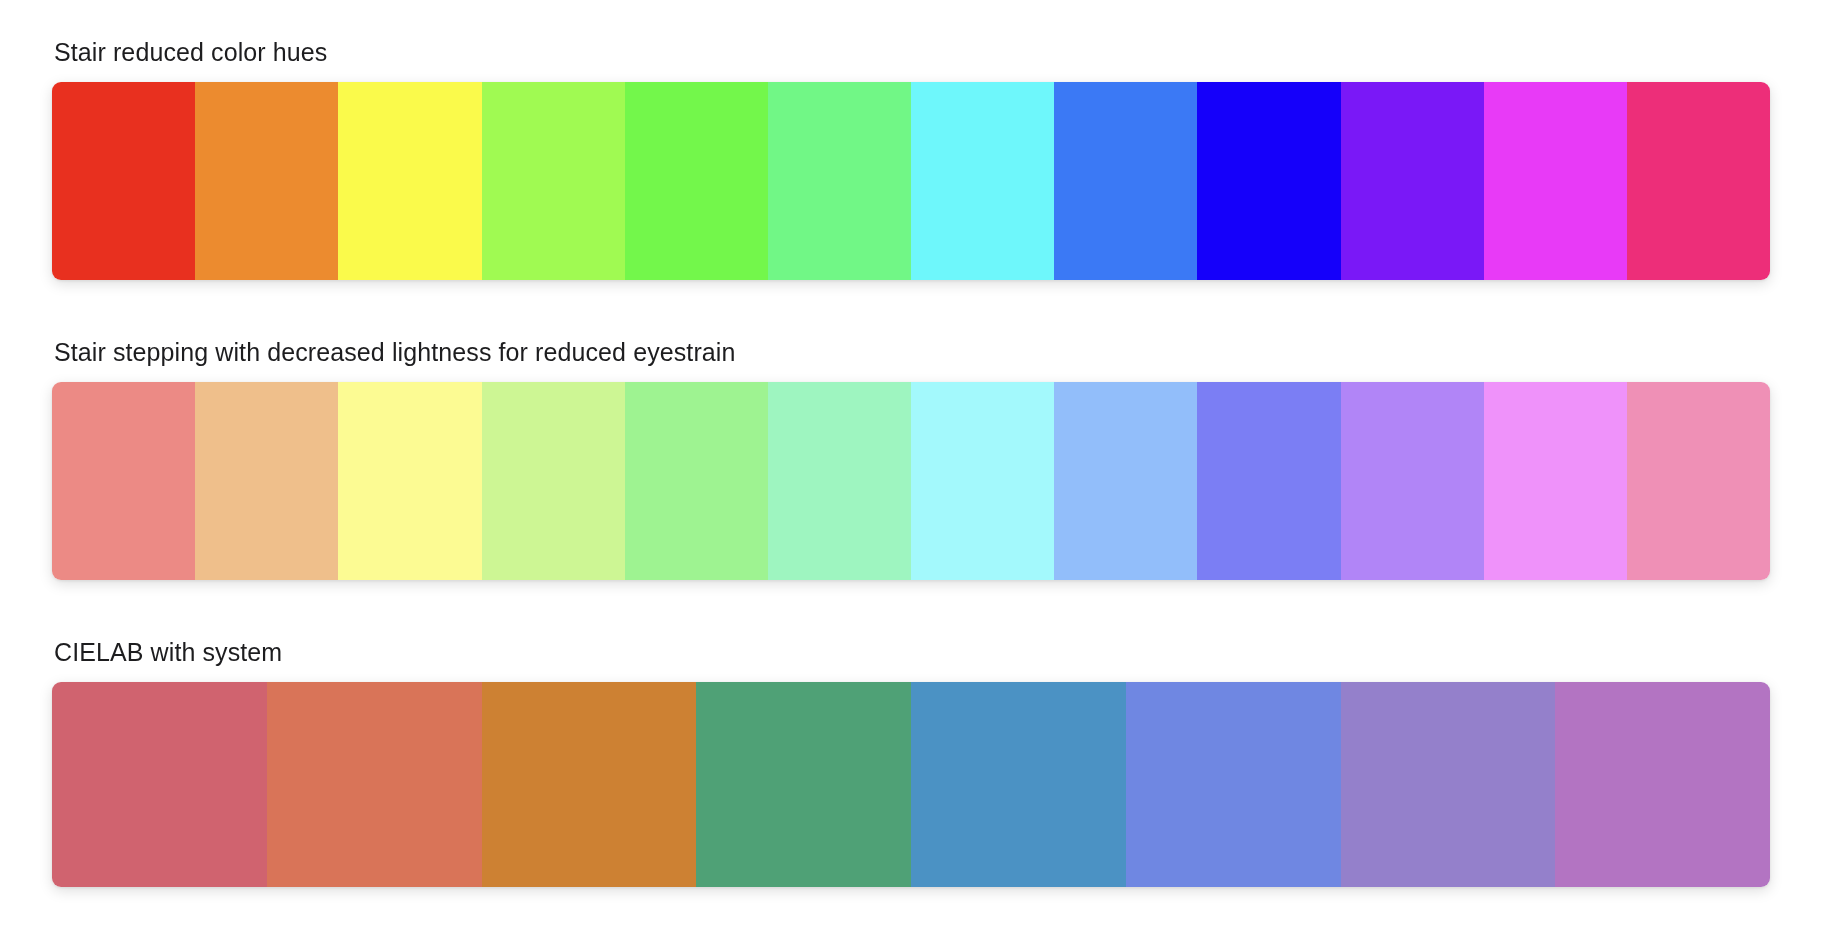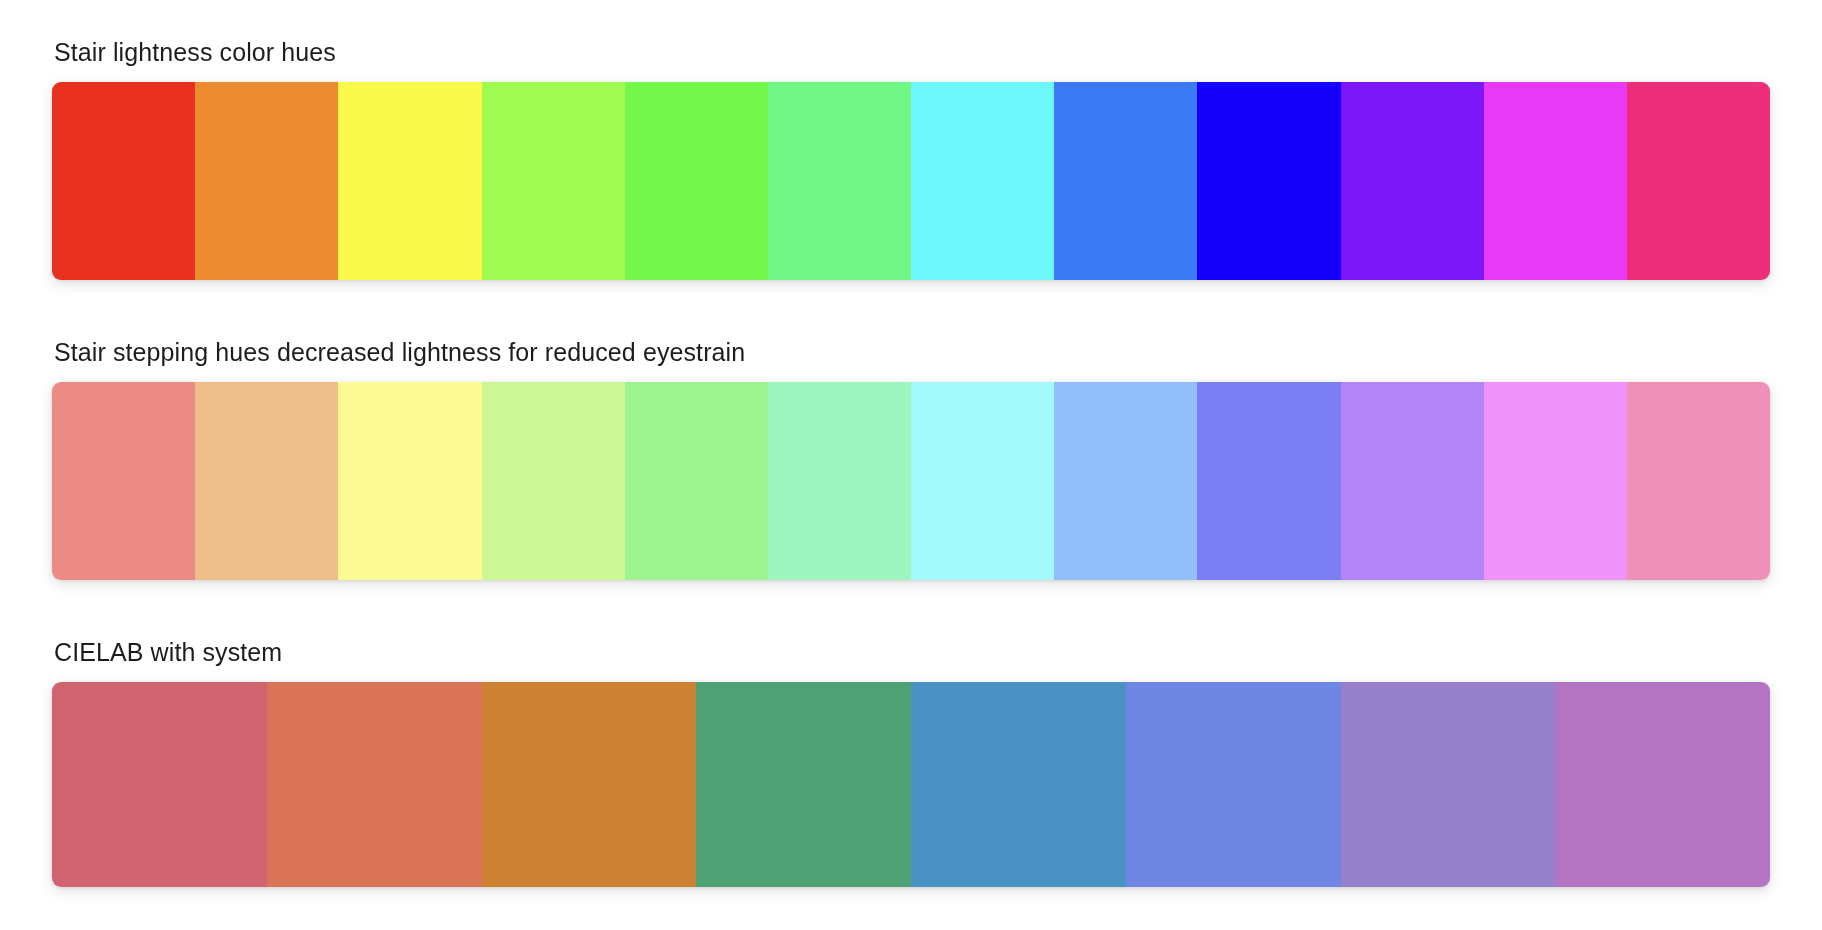--- a/index.html
+++ b/index.html
@@ -47,41 +47,41 @@
   }
   .gap-a { height: 46px; }
   .gap-b { height: 46px; }
 </style>
 </head>
 <body>
 
 <div class="page">
 
   <div class="section">
-    <h2 class="section-title">Stair lightness color hues</h2>
+    <h2 class="section-title">Stair reduced color hues</h2>
     <div class="swatch-bar tall-a">
         <div class="swatch" style="background: rgb(232, 48, 31);"></div>
         <div class="swatch" style="background: rgb(236, 139, 47);"></div>
         <div class="swatch" style="background: rgb(250, 250, 75);"></div>
         <div class="swatch" style="background: rgb(160, 250, 82);"></div>
         <div class="swatch" style="background: rgb(115, 247, 75);"></div>
         <div class="swatch" style="background: rgb(113, 247, 134);"></div>
         <div class="swatch" style="background: rgb(110, 247, 251);"></div>
         <div class="swatch" style="background: rgb(59, 121, 245);"></div>
         <div class="swatch" style="background: rgb(21, 0, 250);"></div>
         <div class="swatch" style="background: rgb(122, 24, 247);"></div>
         <div class="swatch" style="background: rgb(232, 58, 247);"></div>
         <div class="swatch" style="background: rgb(237, 46, 121);"></div>
       </div>
   </div>
 
   <div class="gap-a"></div>
 
   <div class="section">
-    <h2 class="section-title">Stair stepping hues decreased lightness for reduced eyestrain</h2>
+    <h2 class="section-title">Stair stepping with decreased lightness for reduced eyestrain</h2>
     <div class="swatch-bar tall-b">
         <div class="swatch" style="background: rgb(236, 138, 133);"></div>
         <div class="swatch" style="background: rgb(239, 191, 139);"></div>
         <div class="swatch" style="background: rgb(252, 251, 147);"></div>
         <div class="swatch" style="background: rgb(205, 246, 148);"></div>
         <div class="swatch" style="background: rgb(158, 243, 145);"></div>
         <div class="swatch" style="background: rgb(158, 245, 192);"></div>
         <div class="swatch" style="background: rgb(163, 249, 252);"></div>
         <div class="swatch" style="background: rgb(146, 190, 250);"></div>
         <div class="swatch" style="background: rgb(123, 126, 244);"></div>

